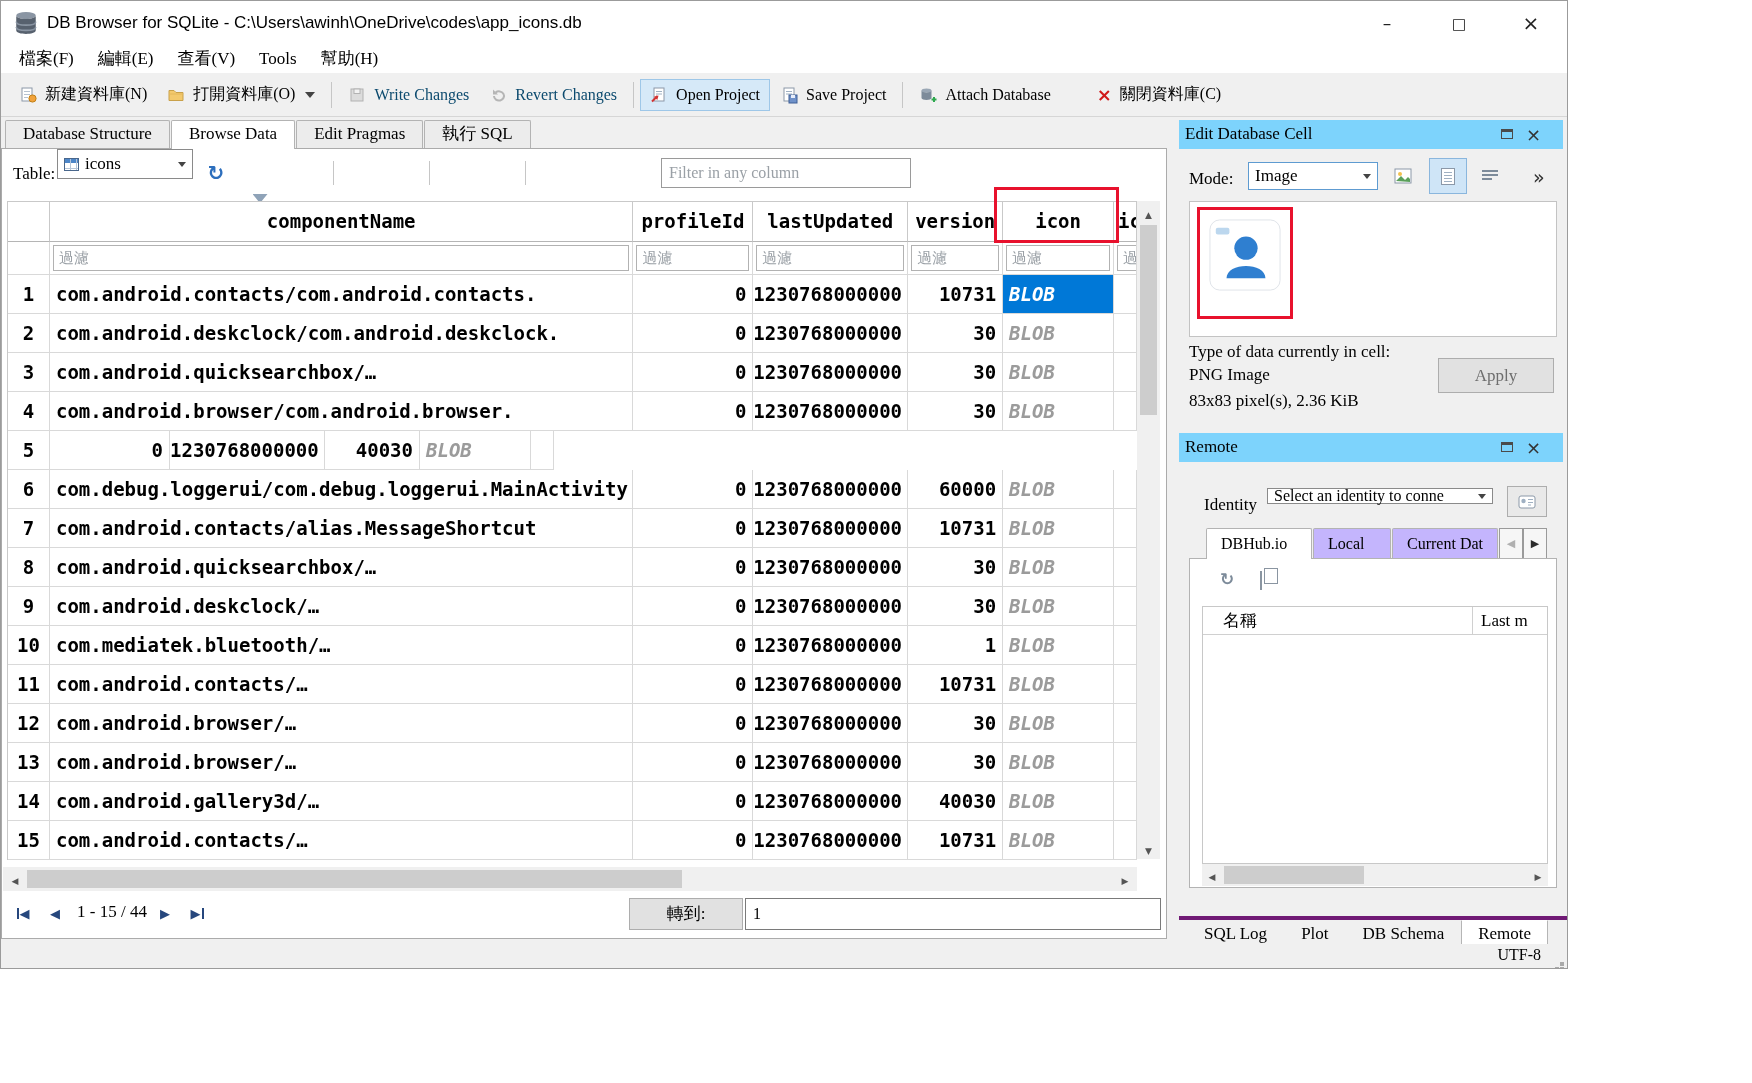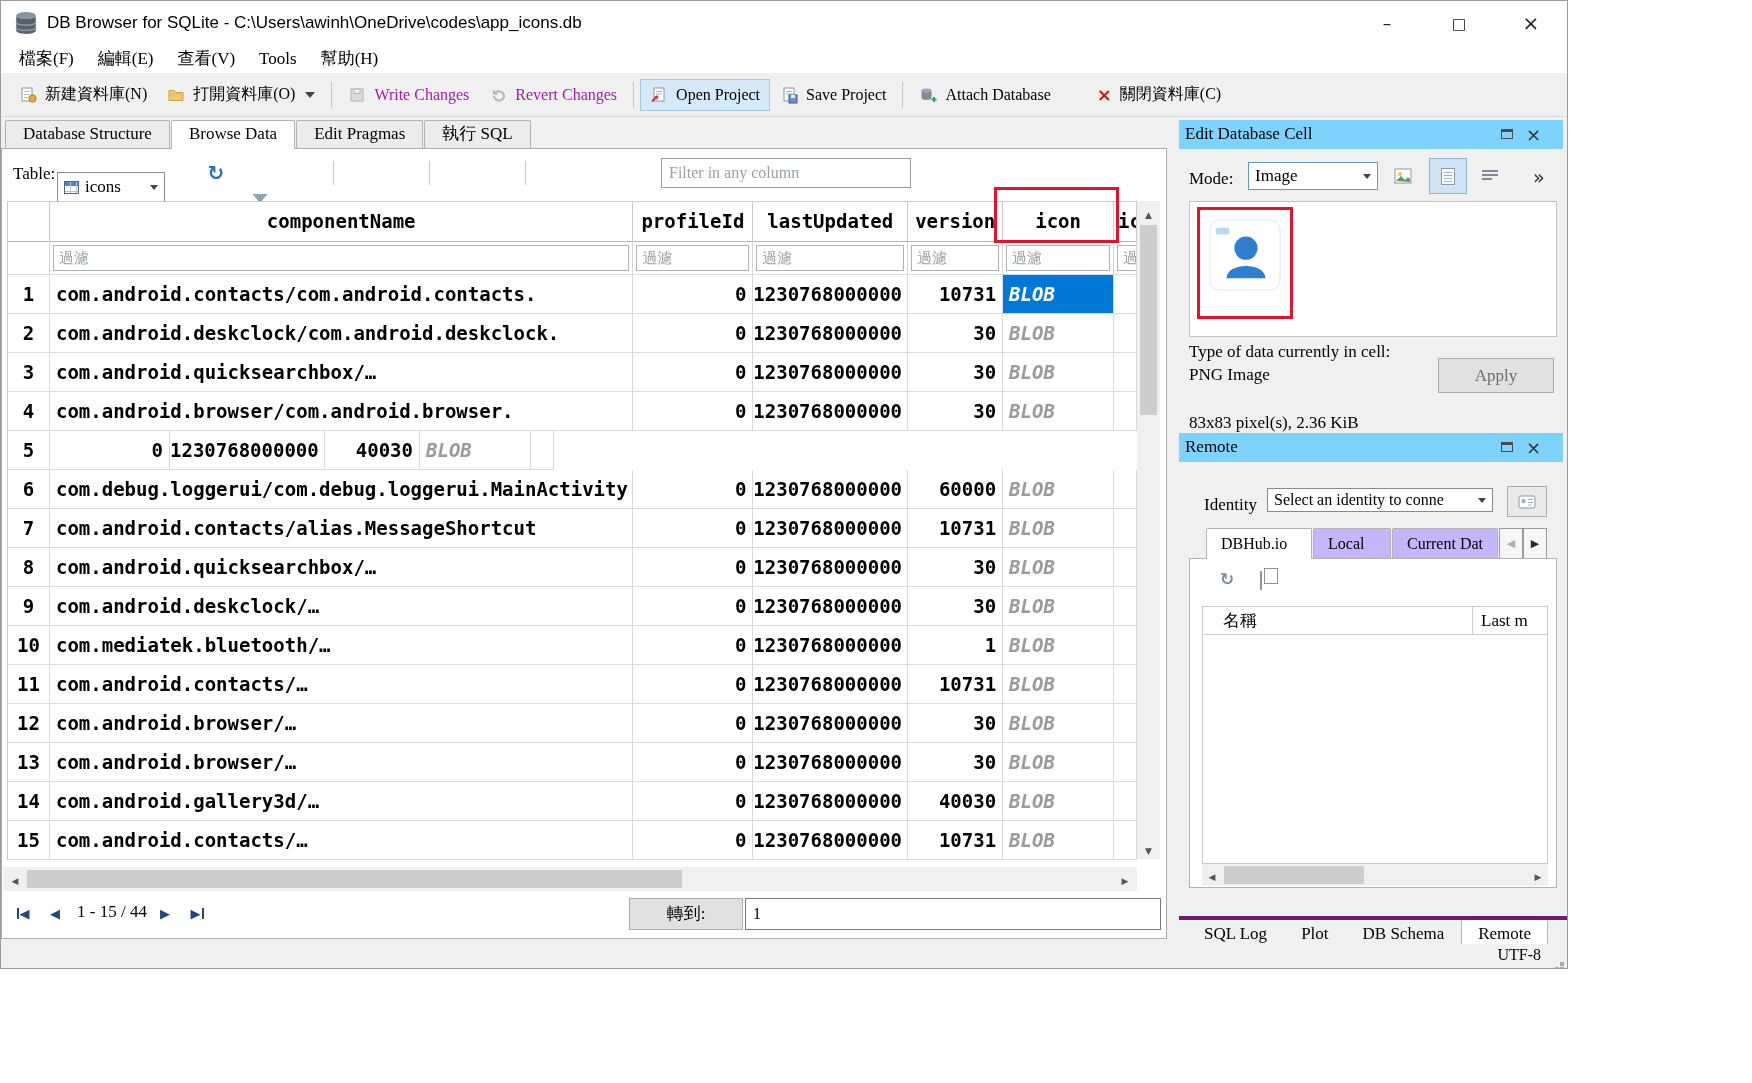--- a/index.html
+++ b/index.html
@@ -15,21 +15,21 @@
   .btn-max::before{content:"□";font-size:15px;}
   .btn-close::before{content:"×";font-size:20px;}
 
   
   .menubar{position:absolute;left:0;top:45px;width:100%;height:27px;background:#fff;display:flex;padding-left:6px;}
   .menu-item{padding:0 12px;line-height:26px;font-size:17px;white-space:nowrap;}
 
   
   .toolbar{position:absolute;left:0;top:72px;width:100%;height:44px;background:#f0f0f0;border-bottom:1px solid #d6d6d6;display:flex;align-items:center;padding-left:8px;font-size:16px;}
   .tbtn{display:flex;align-items:center;gap:8px;padding:6px 9px;white-space:nowrap;border:1px solid transparent;}
-  .tbtn.disabled{color:#a21caf;}
+  .tbtn.disabled{color:#0c4a6e;}
   .tbtn.hl{background:#d6e9f8;border:1px solid #9ec7e8;}
   .tb-sep{width:1px;height:26px;background:#c6c6c6;margin:0 6px;}
   .tb-caret{width:0;height:0;border:5px solid transparent;border-top:6px solid #444;margin:6px 10px 0 0;}
   .tb-ico svg{display:block;}
   .red-x{color:#d11919;font-weight:bold;font-family:"DejaVu Sans",sans-serif;font-size:18px;line-height:16px;}
 
   
   .tabs-left{position:absolute;left:4px;top:119px;display:flex;z-index:3;}
   .tab{height:28px;line-height:26px;padding:0 17px;font-size:17px;background:#ececec;border:1px solid #b3b3b3;border-bottom:none;margin-right:1px;border-radius:2px 2px 0 0;white-space:nowrap;}
   .tab.active{background:#fff;height:29px;z-index:4;}
@@ -221,21 +221,21 @@
   <div class="tabs-left">
     <div class="tab">Database Structure</div>
     <div class="tab active">Browse Data</div>
     <div class="tab">Edit Pragmas</div>
     <div class="tab">執行 SQL</div>
   </div>
 
   <div class="left-frame"></div>
 
   <span class="abs lbl" style="left:12px;top:163px;">Table:</span>
-  <div class="abs combo" style="left:56px;top:171px;width:108px;height:30px;">
+  <div class="abs combo" style="left:56px;top:148px;width:136px;height:30px;">
     <span class="mgrid" style="width:15px;height:13px;"></span>
     <span>icons</span>
     <span class="caret"></span>
   </div>
   <div class="abs ibtn" style="left:200px;top:158px;">
       <span class="refresh-gl">↻</span>
     </div>
   <div class="abs ibtn" style="left:244px;top:158px;">
       <span class="funnel"></span>
       <span class="acc-sq"></span>
@@ -493,29 +493,29 @@
           <rect x="2" y="2" width="72" height="72" rx="10" fill="#fff" stroke="#dfe3e8"></rect>
           <rect x="8" y="10" width="14" height="7" rx="2" fill="#bcd7ee"></rect>
           <circle cx="39" cy="31" r="12" fill="#2f7fd0"></circle>
           <path d="M19 62 C19 45 59 45 59 62 Z" fill="#2f7fd0"></path>
         </svg>
     </span>
   </div>
   <span class="abs caption" style="left:1188px;top:341px;">Type of data currently in cell:</span>
   <span class="abs caption" style="left:1188px;top:364px;">PNG Image</span>
   <div class="goto-btn" style="left:1437px;top:357px;width:116px;height:35px;line-height:33px;color:#6e6e6e;">Apply</div>
-  <span class="abs caption" style="left:1188px;top:412px;">83x83 pixel(s), 2.36 KiB</span>
+  <span class="abs caption" style="left:1188px;top:390px;">83x83 pixel(s), 2.36 KiB</span>
 
   <div class="dock-hdr" style="left:1178px;top:432px;width:384px;">
     <span>Remote</span>
     <span class="float-ico" style="right:50px;top:9px;"></span>
     <span class="dock-x" style="right:22px;top:8px;">×</span>
   </div>
   <span class="abs caption" style="left:1203px;top:494px;">Identity</span>
-  <div class="abs combo" style="left:1266px;top:487px;width:226px;height:24px;font-size:16px;">
+  <div class="abs combo" style="left:1266px;top:487px;width:226px;height:16px;font-size:16px;">
     <span style="overflow:hidden;white-space:nowrap;">Select an identity to conne</span>
     <span class="caret"></span>
   </div>
   <div class="sm-btn" style="left:1506px;top:485px;width:40px;height:31px;border:1px solid #adadad;background:#e9e9e9;">
     <svg width="18" height="14" viewBox="0 0 18 14">
         <rect x="1" y="1" width="16" height="12" rx="2" fill="#fff" stroke="#8b98a8"></rect>
         <circle cx="5.5" cy="6" r="2.2" fill="#9fb0c2"></circle>
         <path d="M10 4.5h5M10 7.5h5M10 10h3" stroke="#9fb0c2"></path>
       </svg>
   </div>

